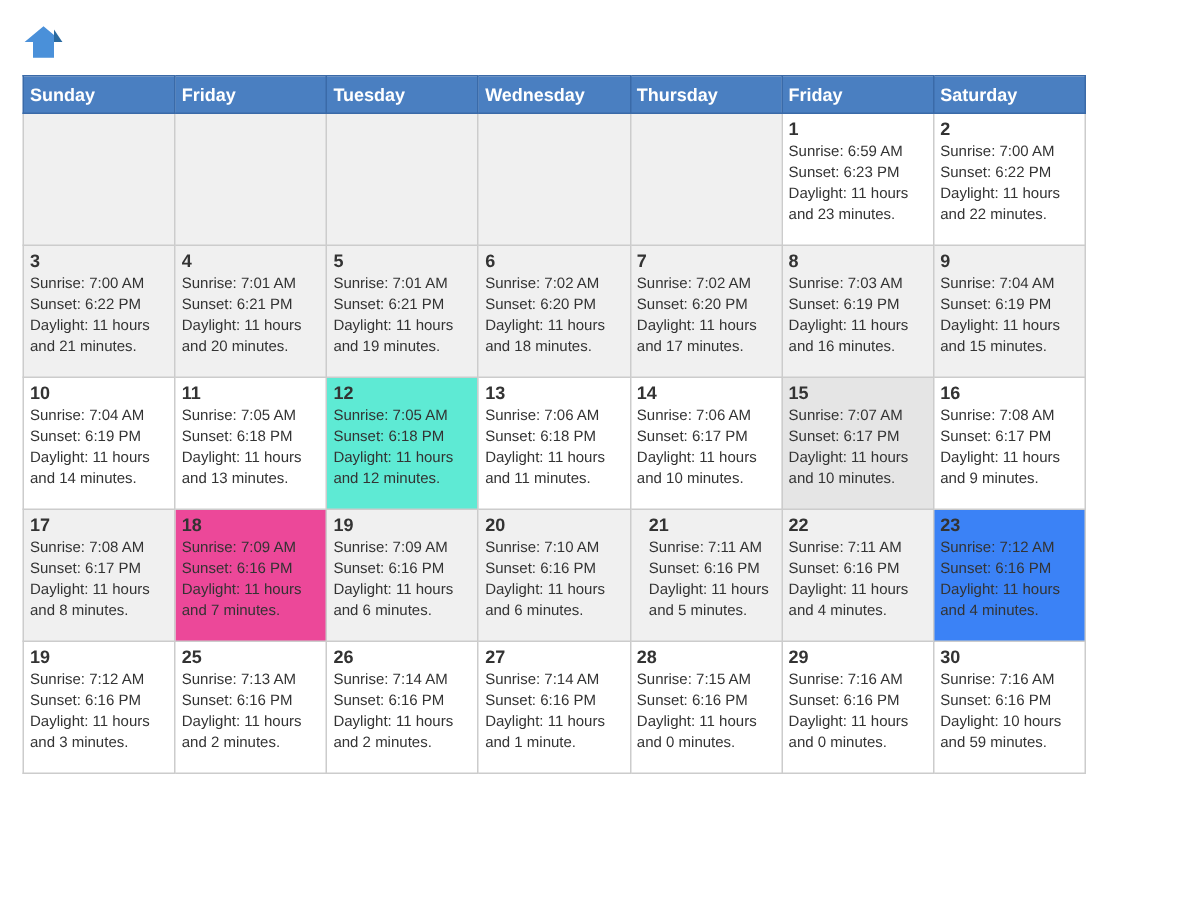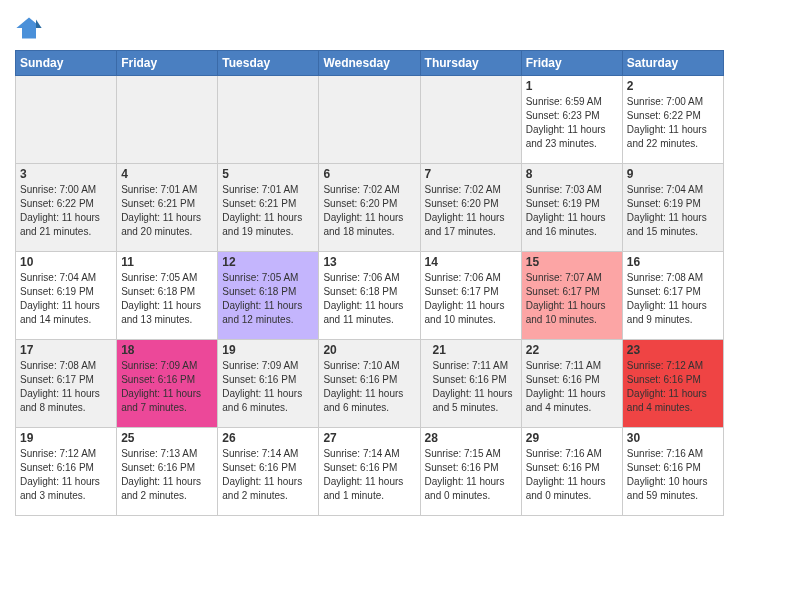--- a/index.html
+++ b/index.html
@@ -207,42 +207,42 @@
 Daylight: 11 hours
 and 14 minutes.</div>
           </td>
           <td style="background: rgb(255, 255, 255);">
             <span class="day-number">11</span>
             <div class="day-info">Sunrise: 7:05 AM
 Sunset: 6:18 PM
 Daylight: 11 hours
 and 13 minutes.</div>
           </td>
-          <td style="background: #c4b5fd;">
+          <td style="background: #5eead4;">
             <span class="day-number">12</span>
             <div class="day-info">Sunrise: 7:05 AM
 Sunset: 6:18 PM
 Daylight: 11 hours
 and 12 minutes.</div>
           </td>
           <td style="background: rgb(255, 255, 255);">
             <span class="day-number">13</span>
             <div class="day-info">Sunrise: 7:06 AM
 Sunset: 6:18 PM
 Daylight: 11 hours
 and 11 minutes.</div>
           </td>
           <td style="background: rgb(255, 255, 255);">
             <span class="day-number">14</span>
             <div class="day-info">Sunrise: 7:06 AM
 Sunset: 6:17 PM
 Daylight: 11 hours
 and 10 minutes.</div>
           </td>
-          <td style="background: #fca5a5;">
+          <td style="background: #e5e5e5;">
             <span class="day-number">15</span>
             <div class="day-info">Sunrise: 7:07 AM
 Sunset: 6:17 PM
 Daylight: 11 hours
 and 10 minutes.</div>
           </td>
           <td style="background: rgb(255, 255, 255);">
             <span class="day-number">16</span>
             <div class="day-info">Sunrise: 7:08 AM
 Sunset: 6:17 PM
@@ -286,21 +286,21 @@
 Daylight: 11 hours
 and 5 minutes.</div>
           </td>
           <td style="background: rgb(240, 240, 240);">
             <span class="day-number">22</span>
             <div class="day-info">Sunrise: 7:11 AM
 Sunset: 6:16 PM
 Daylight: 11 hours
 and 4 minutes.</div>
           </td>
-          <td style="background: #ef4444;">
+          <td style="background: #3b82f6;">
             <span class="day-number">23</span>
             <div class="day-info">Sunrise: 7:12 AM
 Sunset: 6:16 PM
 Daylight: 11 hours
 and 4 minutes.</div>
           </td>
         </tr>
         <tr>
           <td style="background: rgb(255, 255, 255);">
             <span class="day-number">19</span>

